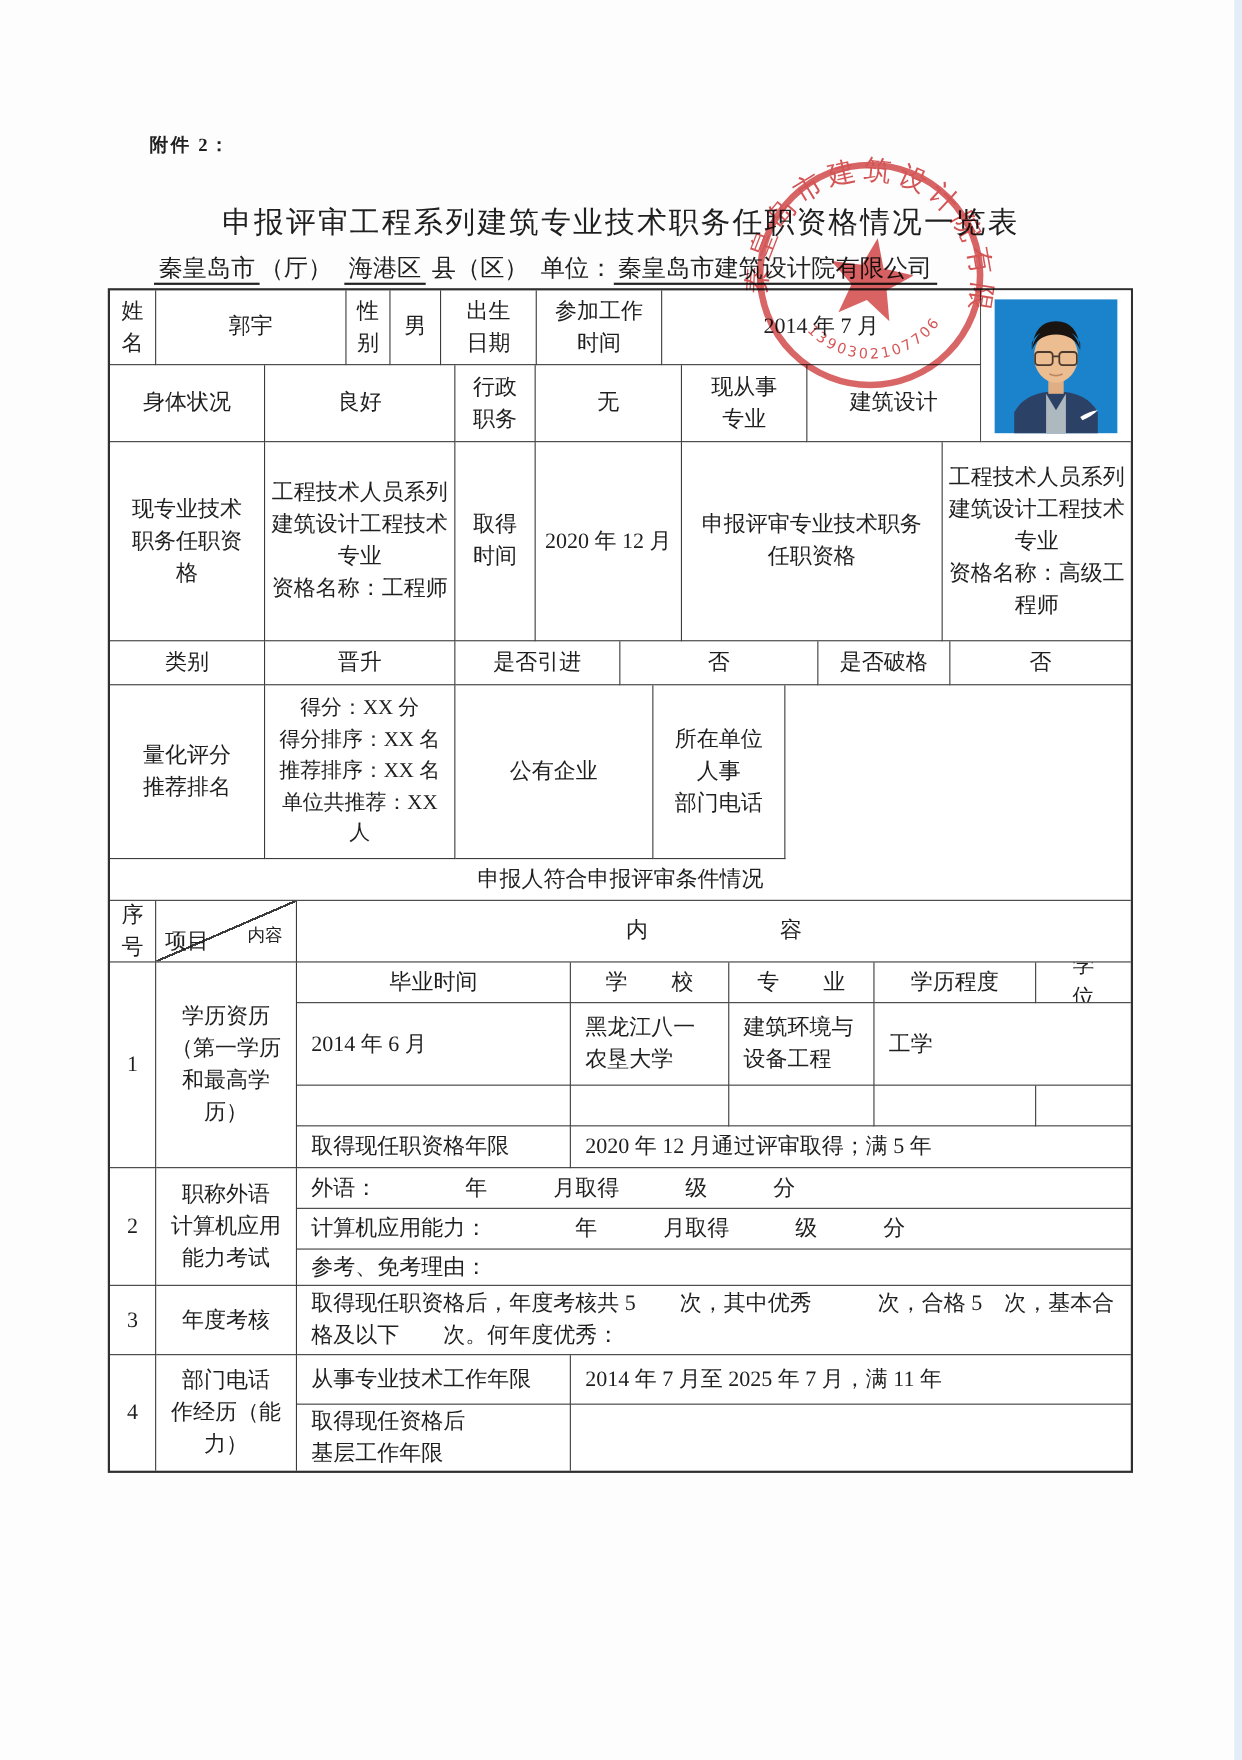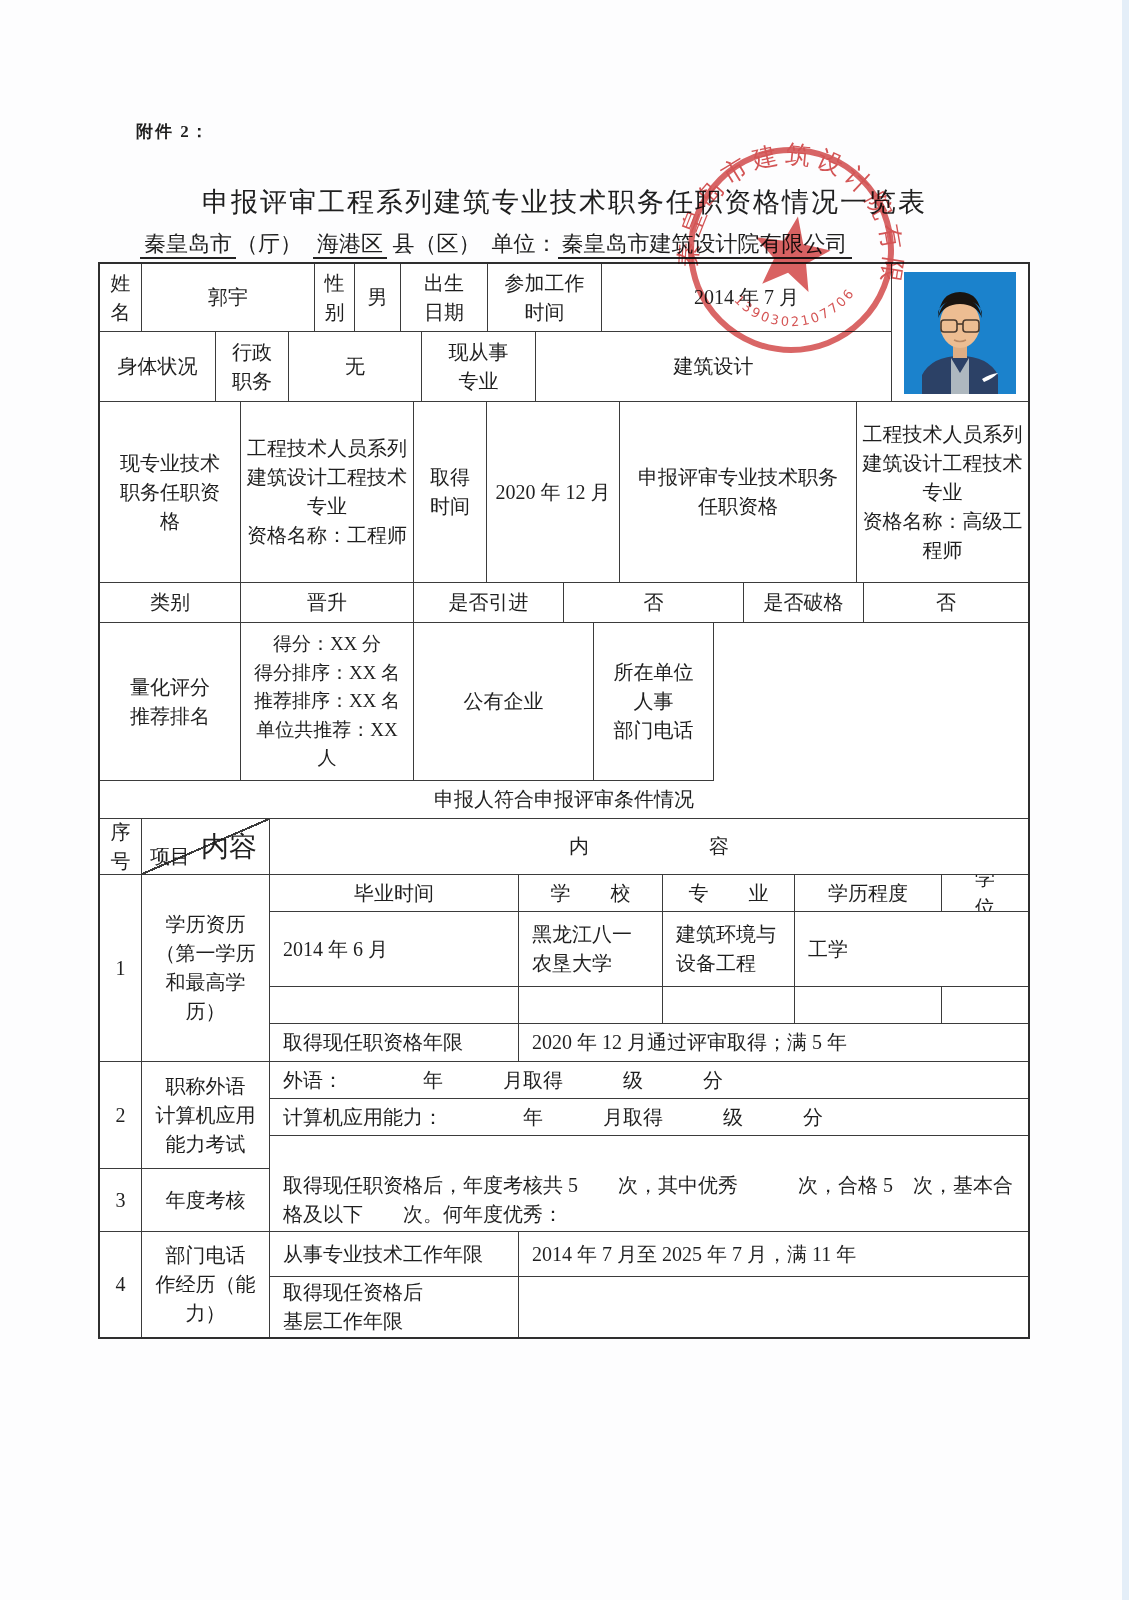--- a/index.html
+++ b/index.html
@@ -30,21 +30,21 @@
   .c.nr{border-right:none;}
   .c.nb{border-bottom:none;}
   .c.le{justify-content:flex-start;text-align:left;padding-left:13px;}
   .c.small{font-size:19px;line-height:1.5;}
   .stack{display:flex;flex-direction:column;}
   .row .c{height:auto;}
 
   
   .diag{position:relative;
     background:linear-gradient(to bottom right,transparent calc(50% - 1px),#3b3b3b calc(50% - 1px),#3b3b3b calc(50% + 1px),transparent calc(50% + 1px));}
-  .diag .dt{position:absolute;top:8px;right:12px;font-size:28px;}
+  .diag .dt{position:absolute;top:20px;right:12px;font-size:16px;}
   .diag .db{position:absolute;bottom:3px;left:8px;font-size:20px;}
 
   .photo-cell{background:#fff;padding:7px;}
   .photo-cell svg{display:block;}
 
   .seal{position:absolute;left:668px;top:126px;mix-blend-mode:multiply;opacity:.88;pointer-events:none;}
 </style>
 </head>
 <body>
 
@@ -67,21 +67,22 @@
           <div class="c" style="width:40px">性
 别</div>
           <div class="c" style="width:46px">男</div>
           <div class="c" style="width:87px">出生
 日期</div>
           <div class="c" style="width:114px">参加工作
 时间</div>
           <div class="c fill">2014 年 7 月</div>
         </div>
         <div class="row" style="height:70px">
-          <div class="c" style="width:116px">身体状况</div>
+          <div class="c" style="width:141px">身体状况</div>
+          <div class="c" style="width:173px">良好</div>
           <div class="c" style="width:73px">行政
 职务</div>
           <div class="c" style="width:133px">无</div>
           <div class="c" style="width:114px">现从事
 专业</div>
           <div class="c fill">建筑设计</div>
         </div>
       </div>
       <div class="c fill nr photo-cell">
         <svg width="112" height="122" viewBox="0 0 112 122">
@@ -194,20 +195,23 @@
       <div class="c" style="width:42px">2</div>
       <div class="c" style="width:128px">职称外语
 计算机应用
 能力考试</div>
       <div class="stack" style="flex:1 1 auto">
         <div class="row" style="height:37px">
           <div class="c le fill nr">外语：　　　　年　　　月取得　　　级　　　分</div>
         </div>
         <div class="row" style="height:37px">
           <div class="c le fill nr">计算机应用能力：　　　　年　　　月取得　　　级　　　分</div>
+        </div>
+        <div class="row" style="height:33px">
+          <div class="c le fill nr">参考、免考理由：</div>
         </div>
       </div>
     </div>
 
     <div class="row" style="height:63px">
       <div class="c" style="width:42px">3</div>
       <div class="c" style="width:128px">年度考核</div>
       <div class="c le fill nr">取得现任职资格后，年度考核共 5　　次，其中优秀　　　次，合格 5　次，基本合格及以下　　次。何年度优秀：</div>
     </div>
 

